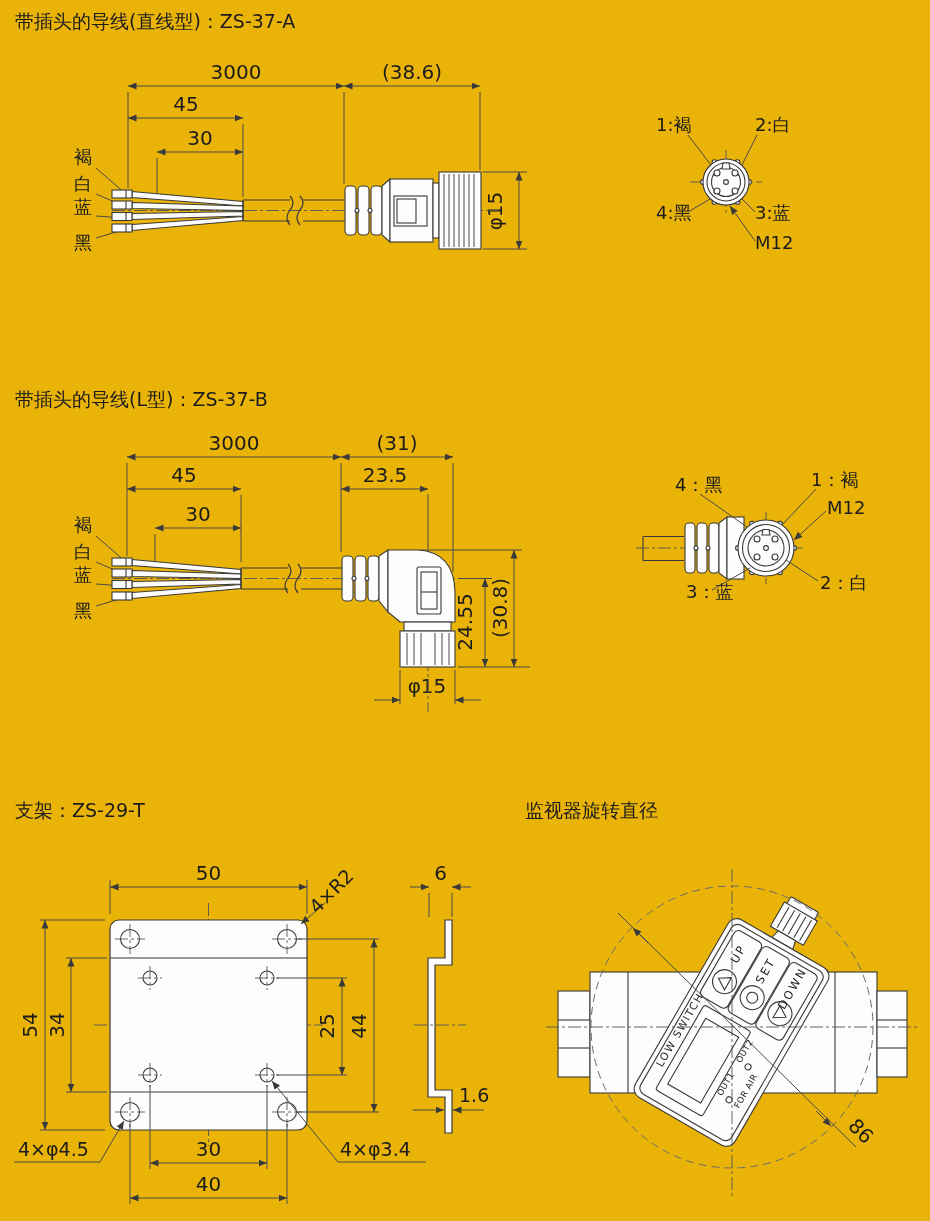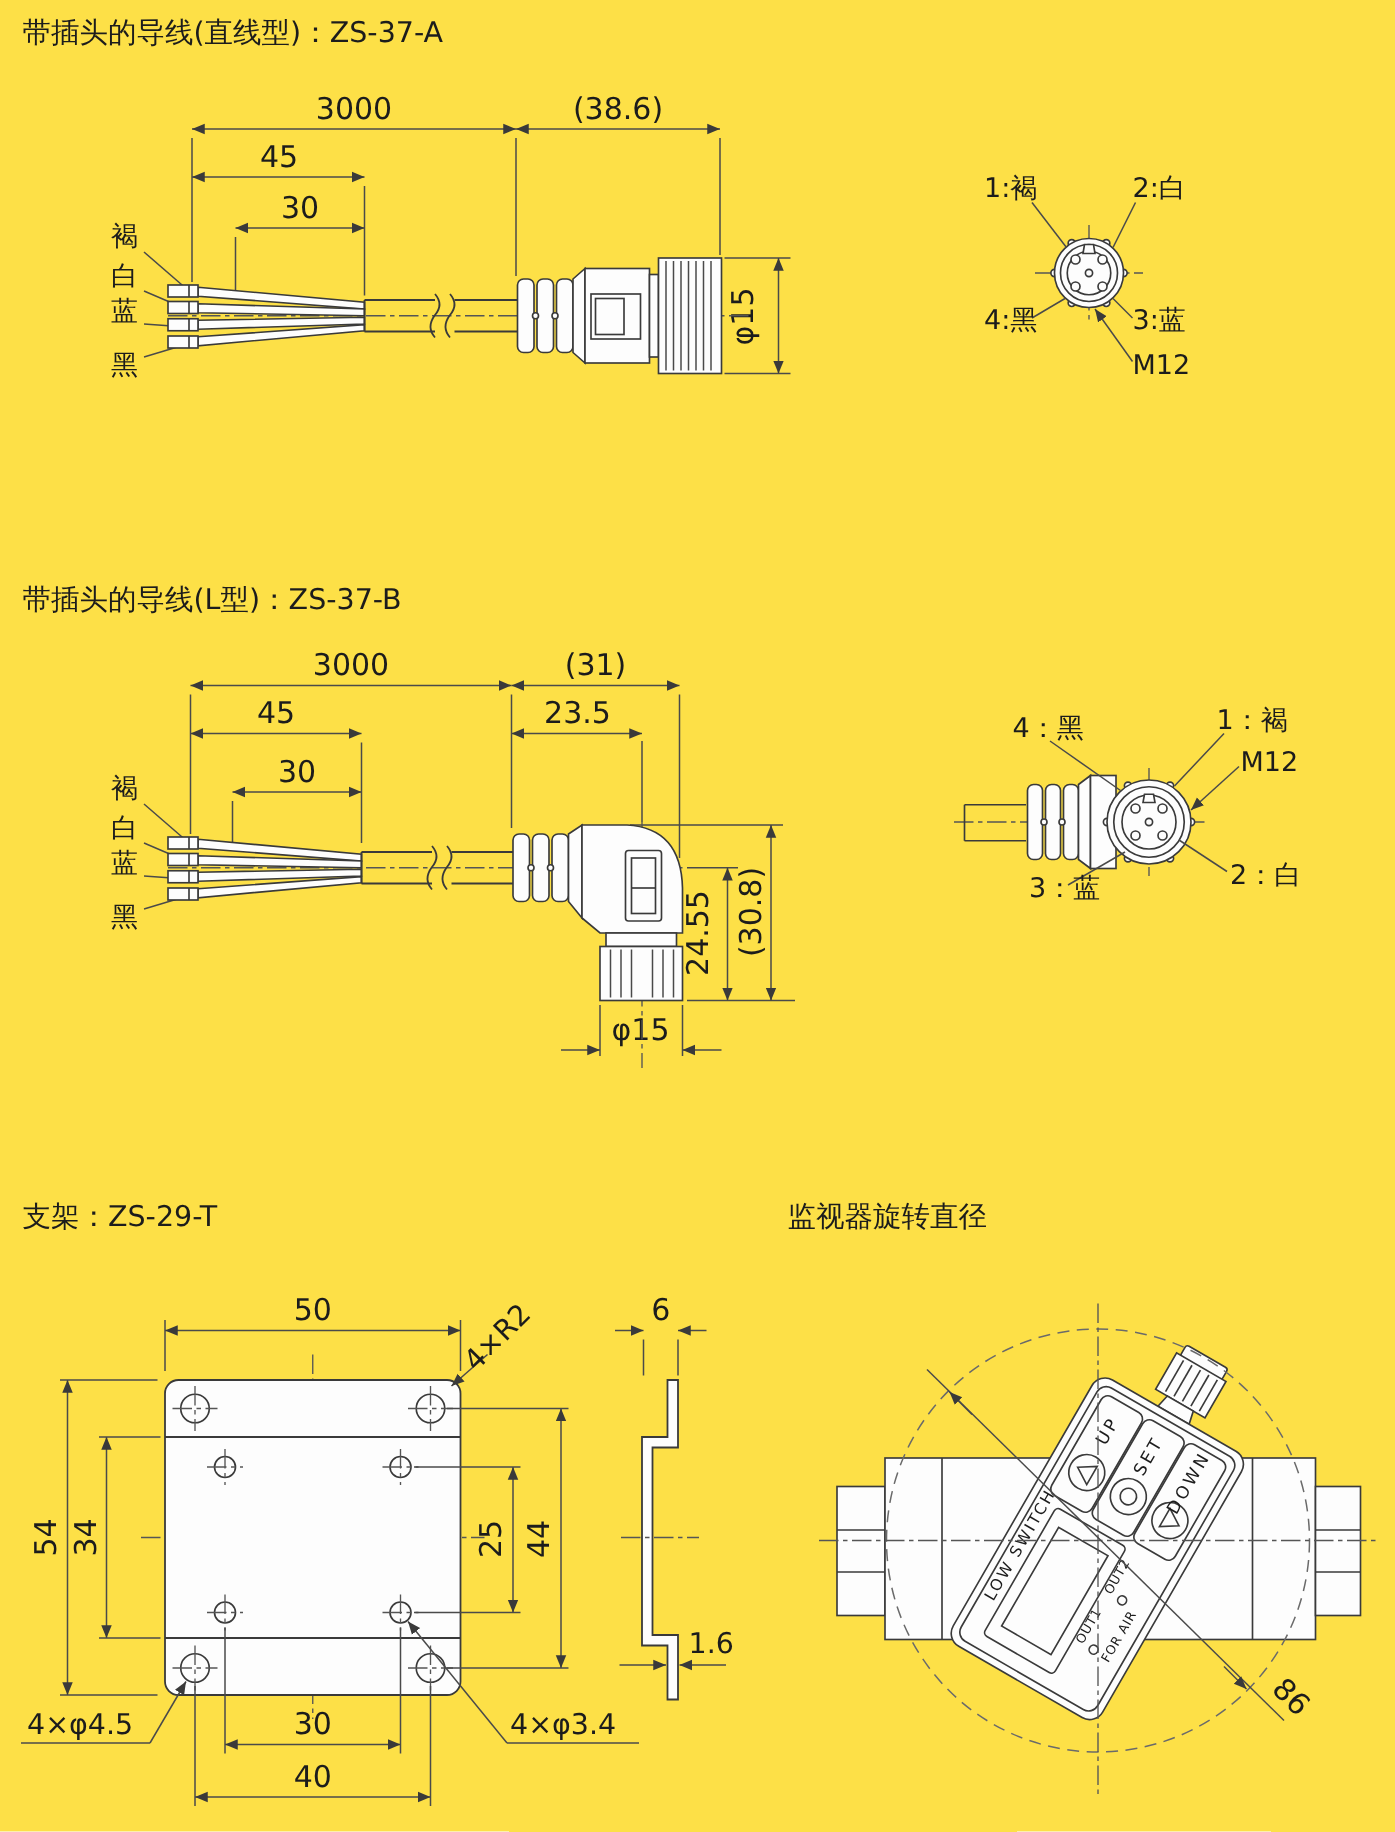--- a/index.html
+++ b/index.html
@@ -1,16 +1,16 @@
 <!DOCTYPE html>
 <html><head>
 <meta charset="utf-8">
 <style>
   html,body{margin:0;padding:0;background:#fdfdfd;}
-  .sheet{position:relative;width:930px;height:1221px;background:#fde047;overflow:hidden;}
+  .sheet{position:relative;width:930px;height:1221px;background:#eab308;overflow:hidden;}
   svg{font-family:"DejaVu Sans","Liberation Sans",sans-serif;}
   text{fill:#1c1c1c;}
   .title{font-size:19px;}
   .dim{font-size:20px;text-anchor:middle;}
   .dimS{font-size:19px;text-anchor:middle;}
   .lbl{font-size:18px;text-anchor:middle;}
   .pin{font-size:18px;text-anchor:start;}
   .as{text-anchor:start;}
   .ln{stroke:#3a3a3a;stroke-width:1.2;fill:none;}
   .lt{stroke:#4a4a4a;stroke-width:1;fill:none;}

